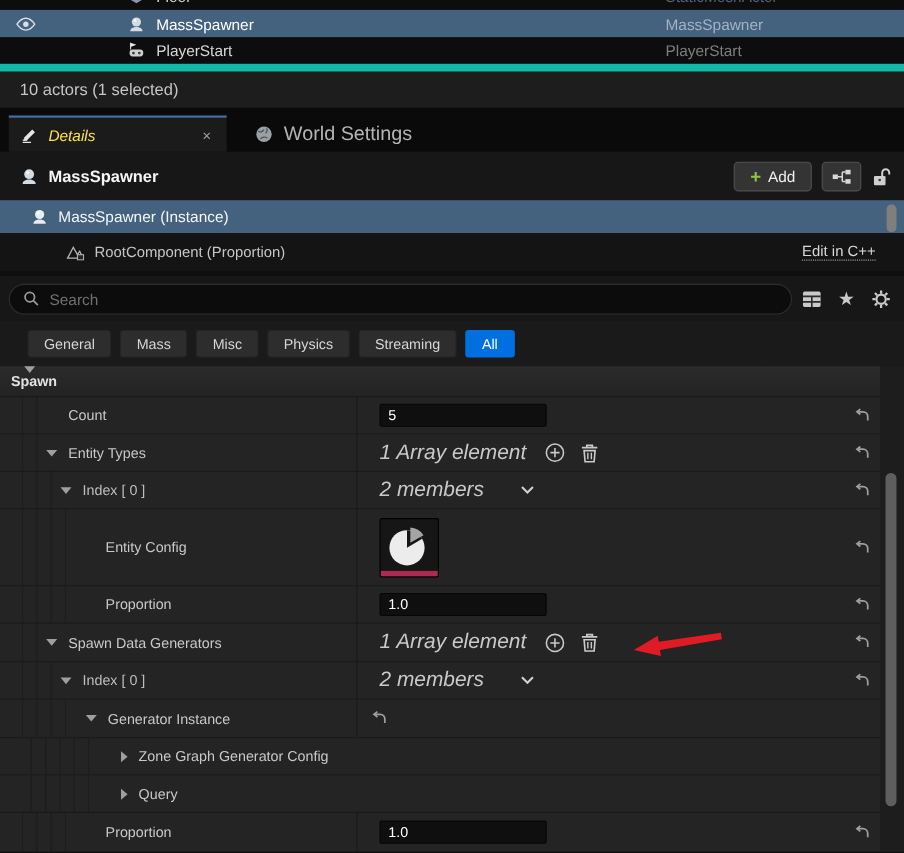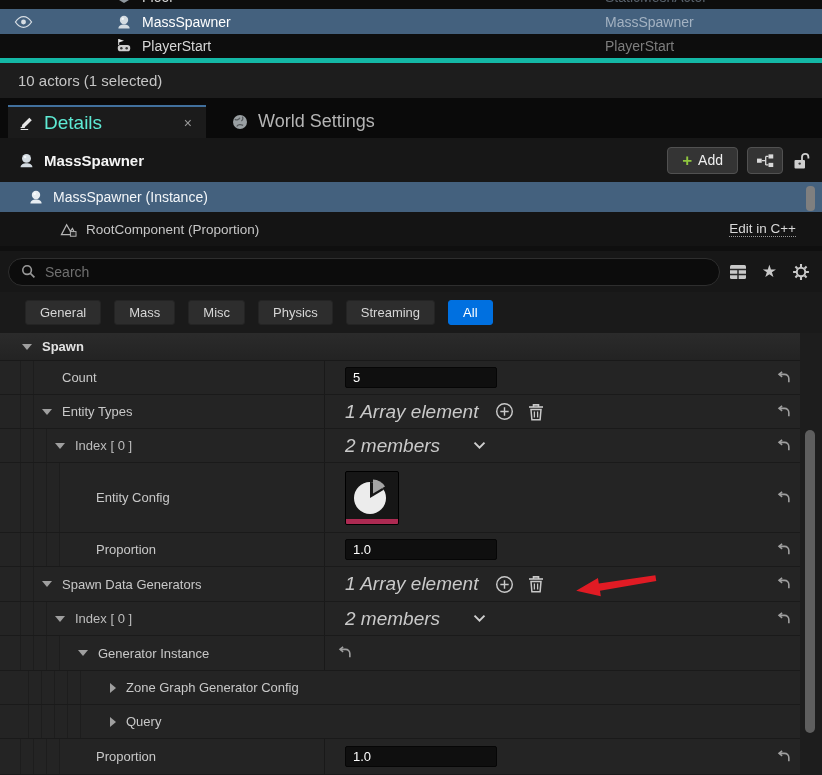--- a/index.html
+++ b/index.html
@@ -15,26 +15,26 @@
   .orow.selected { background:#44617e; }
   .o-eye { width:26px; display:flex; align-items:center; }
   .o-ind { width:74px; }
   .o-ico { width:20px; margin-right:8px; display:flex; align-items:center; justify-content:center; }
   .o-label { flex:1; font-size:14px; color:#d6d6d6; }
   .orow.selected .o-label { color:#fff; }
   .o-type { width:217px; font-size:14px; color:#767676; }
   .orow.selected .o-type { color:#a3b2c2; }
   .orow.clipped .o-type { color:#58616b; }
 
-  .statusbar { height:40px; background:#1d1d1d; border-top:5px solid #14b8a6; display:flex; align-items:center; padding-left:18px; font-size:15px; color:#c5c5c5; }
+  .statusbar { height:40px; background:#1d1d1d; border-top:7px solid #14b8a6; display:flex; align-items:center; padding-left:18px; font-size:15px; color:#c5c5c5; }
 
   
   .tabbar { height:40px; background:#0a0a0a; display:flex; align-items:flex-end; }
   .tab-active { width:198px; height:33px; background:#1b1b1b; border-top:2px solid #41709d; display:flex; align-items:center; margin-left:8px; padding:0 10px; }
-  .tab-active .tlabel { font-size:19px; color:#5eead4; margin-left:9px; }
+  .tab-active .tlabel { font-size:14px; color:#fde047; margin-left:9px;font-style:italic; }
   .tab-close { margin-left:auto; color:#9a9a9a; font-size:14px; cursor:default; padding:0 4px; }
   .tab-inactive { height:33px; display:flex; align-items:center; margin-left:12px; padding:0 14px; }
   .tab-inactive .tlabel { font-size:18px; color:#b5b5b5; margin-left:10px; }
 
   
   .dheader { height:44px; background:#171717; display:flex; align-items:center; padding:0 12px 0 18px; }
   .dtitle { font-size:15px; font-weight:600; color:#f5f5f5; margin-left:9px; }
   .hctrls { margin-left:auto; display:flex; align-items:center; gap:9px; }
   .btn { height:27px; background:#343434; border:1px solid #515151; border-radius:4px; display:flex; align-items:center; justify-content:center; color:#efefef; font-size:14px; }
   .btn-add { padding:0 14px; gap:6px; }
@@ -51,27 +51,27 @@
 
   
   .searchrow { height:41px; background:#171717; display:flex; align-items:center; padding:0 8px; }
   .spill { width:712px; height:28px; border-radius:14px; background:#0c0c0c; border:1px solid #2e2e2e; display:flex; align-items:center; padding:0 12px; }
   .spill input { background:transparent; border:none; outline:none; color:#e0e0e0; font-size:14px; margin-left:9px; width:600px; font-family:"Liberation Sans", sans-serif; }
   .spill input::placeholder { color:#707070; }
   .sicons { margin-left:auto; display:flex; align-items:center; gap:15px; padding-right:4px; }
   .star { font-size:17px; color:#c9c9c9; line-height:1; }
 
   
-  .filterrow { height:41px; background:#1a1a1a; display:flex; align-items:center; padding-left:25px; gap:13px; }
+  .filterrow { height:41px; background:#1a1a1a; display:flex; align-items:center; padding-left:25px; gap:8px; }
   .chip { height:25px; padding:0 14px; background:#2d2d2d; border:1px solid #242424; border-radius:3px; display:flex; align-items:center; font-size:13px; color:#d6d6d6; }
   .chip.active { background:#0070e0; border-color:#0070e0; color:#fff;justify-content:flex-end; }
 
   
   .propgrid { position:relative; background:#1d1d1d; height:442px; }
-  .sechdr { height:28px; background:linear-gradient(#2b2b2b,#232323); border-bottom:1px solid #191919; display:flex; align-items:center; margin-right:22px; }
+  .sechdr { height:28px; background:linear-gradient(#2b2b2b,#232323); border-bottom:1px solid #191919; display:flex; align-items:flex-start; margin-right:22px;flex-direction:column; }
   .sechdr .plabel { font-weight:600; color:#e2e2e2; }
   .prow { display:flex; align-items:stretch; background:#242424; border-bottom:1px solid #1a1a1a; margin-right:22px; }
   .lhs { flex:0 0 325px; display:flex; align-items:center; border-right:1px solid #191919; padding-left:8px; min-width:0; }
   .lhs.full { flex:1; border-right:none;padding-left:16px; }
   .g { width:13px; align-self:stretch; border-right:1px solid #1d1d1d; flex:0 0 13px; }
   .plabel { color:#c8c8c8; font-size:13px; margin-left:10px; white-space:nowrap; }
   .tri-d { width:0; height:0; border-left:5px solid transparent; border-right:5px solid transparent; border-top:6px solid #9f9f9f; flex:0 0 auto; }
   .tri-r { width:0; height:0; border-top:5px solid transparent; border-bottom:5px solid transparent; border-left:6px solid #9f9f9f; flex:0 0 auto; }
   .rhs { flex:1; display:flex; align-items:center; padding-left:20px; min-width:0; }
   .rcol { flex:0 0 36px; display:flex; align-items:center; justify-content:center; }

